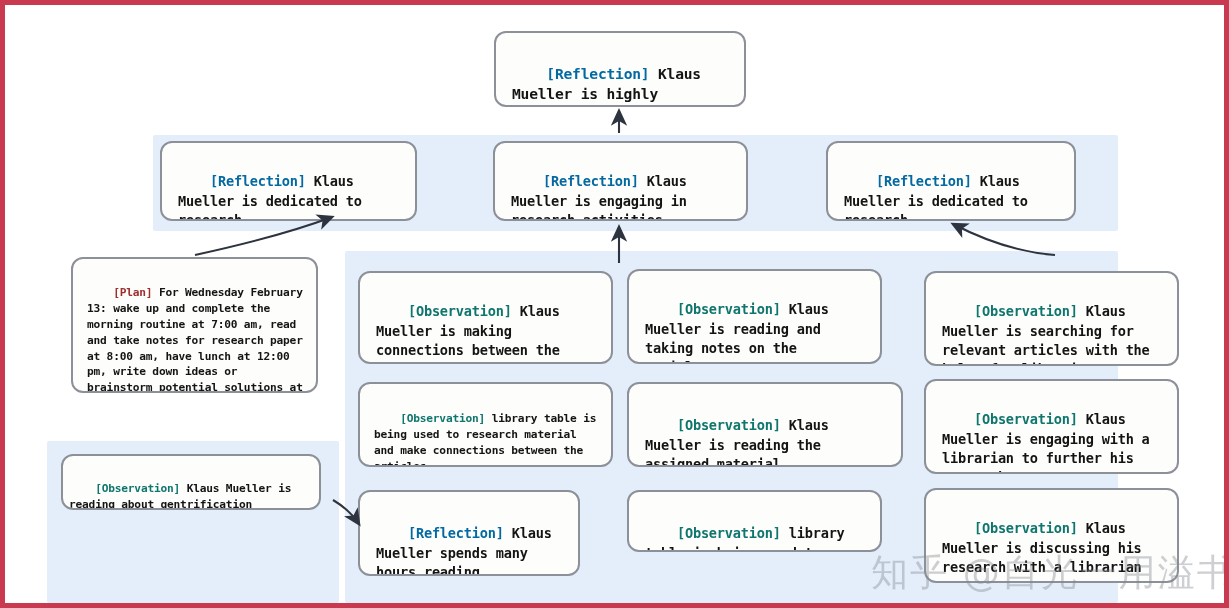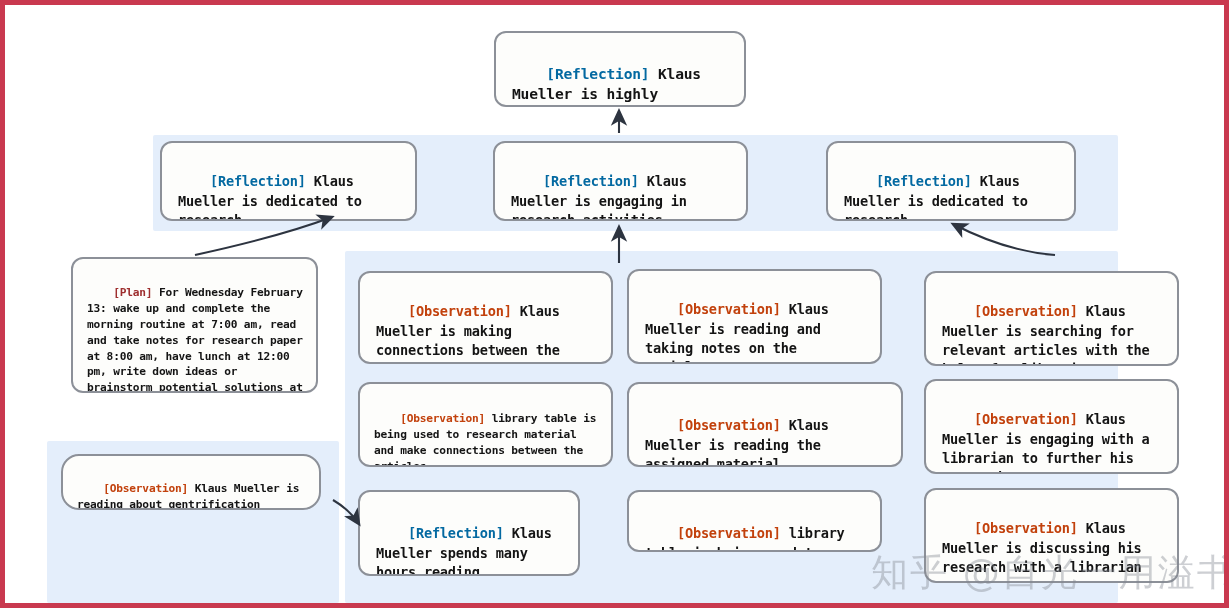--- a/index.html
+++ b/index.html
@@ -32,21 +32,21 @@
     box-sizing: border-box;
     padding: 10px 14px 10px 16px;
     color: #141414;
     font-weight: bold;
     letter-spacing: -0.2px;
     white-space: pre-wrap;
     overflow: hidden;
   }
   .node .tag { font-weight: bold; }
   .tag-reflection { color: #0369a1; }
-  .tag-observation { color: #c2410c; }
+  .tag-observation { color: #0f766e; }
   .tag-plan        { color: #9e2f2f; }
 
   .f15 { font-size: 14.6px; line-height: 1.42; }
   .f14 { font-size: 13.6px; line-height: 1.42; }
   .f11 { font-size: 11.2px; line-height: 1.42; }
 
   svg.arrows {
     position: absolute;
     left: 0; top: 0;
     width: 1229px; height: 608px;
@@ -82,21 +82,21 @@
     <span class="tag tag-reflection">[Reflection]</span><span> Klaus Mueller is engaging in research activities</span>
   </div>
   <div class="node f14" style="left:821px; top:136px; width:250px; height:80px;">
     <span class="tag tag-reflection">[Reflection]</span><span> Klaus Mueller is dedicated to research</span>
   </div>
 
   <div class="node f11" style="left:66px; top:252px; width:247px; height:136px; padding:10px 12px 8px 14px;">
     <span class="tag tag-plan">[Plan]</span><span> For Wednesday February 13: wake up and complete the morning routine at 7:00 am, read and take notes for research paper at 8:00 am, have lunch at 12:00 pm, write down ideas or brainstorm potential solutions at 1:00 pm, [...]</span>
   </div>
 
-  <div class="node f11" style="left:56px; top:449px; width:260px; height:56px; padding:9px 12px 8px 14px;border-radius:18px;">
+  <div class="node f11" style="left:56px; top:449px; width:260px; height:56px; padding:9px 12px 8px 6px;">
     <span class="tag tag-observation">[Observation]</span><span> Klaus Mueller is reading about gentrification</span>
   </div>
 
   <div class="node f14" style="left:353px; top:266px; width:255px; height:93px;">
     <span class="tag tag-observation">[Observation]</span><span> Klaus Mueller is making connections between the articles</span>
   </div>
   <div class="node f11" style="left:353px; top:377px; width:255px; height:85px; padding:11px 10px 8px 14px;">
     <span class="tag tag-observation">[Observation]</span><span> library table is being used to research material and make connections between the articles</span>
   </div>
   <div class="node f14" style="left:353px; top:485px; width:222px; height:86px; padding:13px 14px 10px 16px;">

